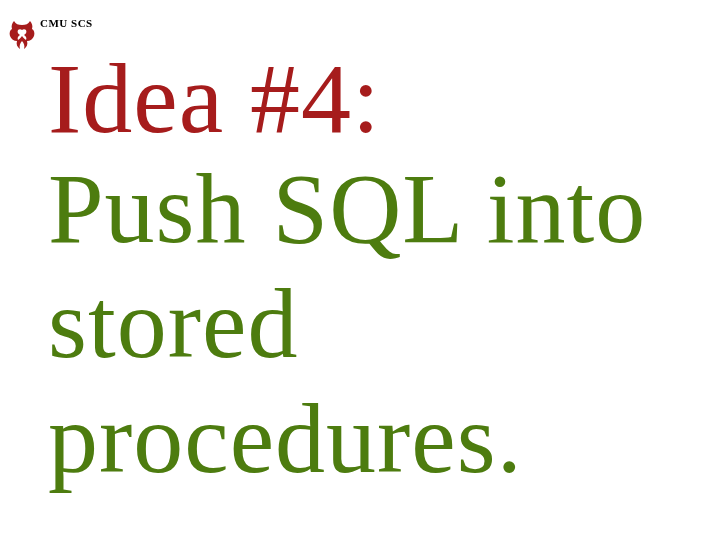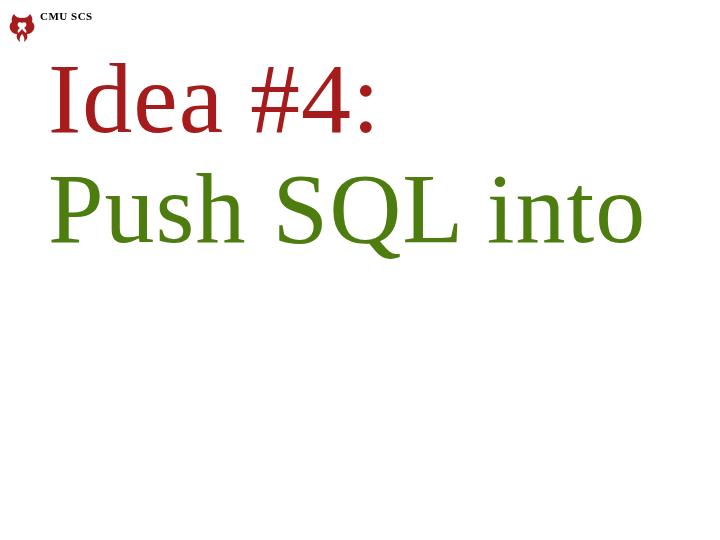--- a/index.html
+++ b/index.html
@@ -9,21 +9,21 @@
     }
     body {
       width: 720px;
       height: 540px;
       background: #ffffff;
       position: relative;
       font-family: Georgia, 'Times New Roman', serif;
     }
     .header {
       position: absolute;
-      top: 12px;
+      top: 19px;
       left: 8px;
       display: flex;
       align-items: flex-start;
       gap: 4px;
       text-align: right;
     }
     .logo {
       width: 28px;
       height: 32px;
     }
@@ -64,13 +64,14 @@
     <svg viewBox="0 0 28 32" xmlns="http://www.w3.org/2000/svg">
       <path fill="#a61c1c" d="M6 2 C4 4 3 7 4 10 C2 11 1 14 2 17 C3 20 6 22 9 22 C8 25 9 28 12 30 C11 27 12 24 14 22 C16 24 17 27 16 30 C19 28 20 25 19 22 C22 22 25 20 26 17 C27 14 26 11 24 10 C25 7 24 4 22 2 C20 5 18 6 14 6 C10 6 8 5 6 2 Z M10 11 C11 10 13 10 14 11 C15 10 17 10 18 11 C19 13 18 15 16 16 C18 17 19 19 18 21 C16 20 15 18 14 17 C13 18 12 20 10 21 C9 19 10 17 12 16 C10 15 9 13 10 11 Z"></path>
     </svg>
   </span>
   <span class="header-text">CMU SCS</span>
 </div>
 
 <div class="content">
   <div class="line1">Idea #4:</div>
   <div class="line-rest">Push SQL into</div>
+  <div class="line-rest">stored procedures.</div>
 </div>
 
 </body></html>

